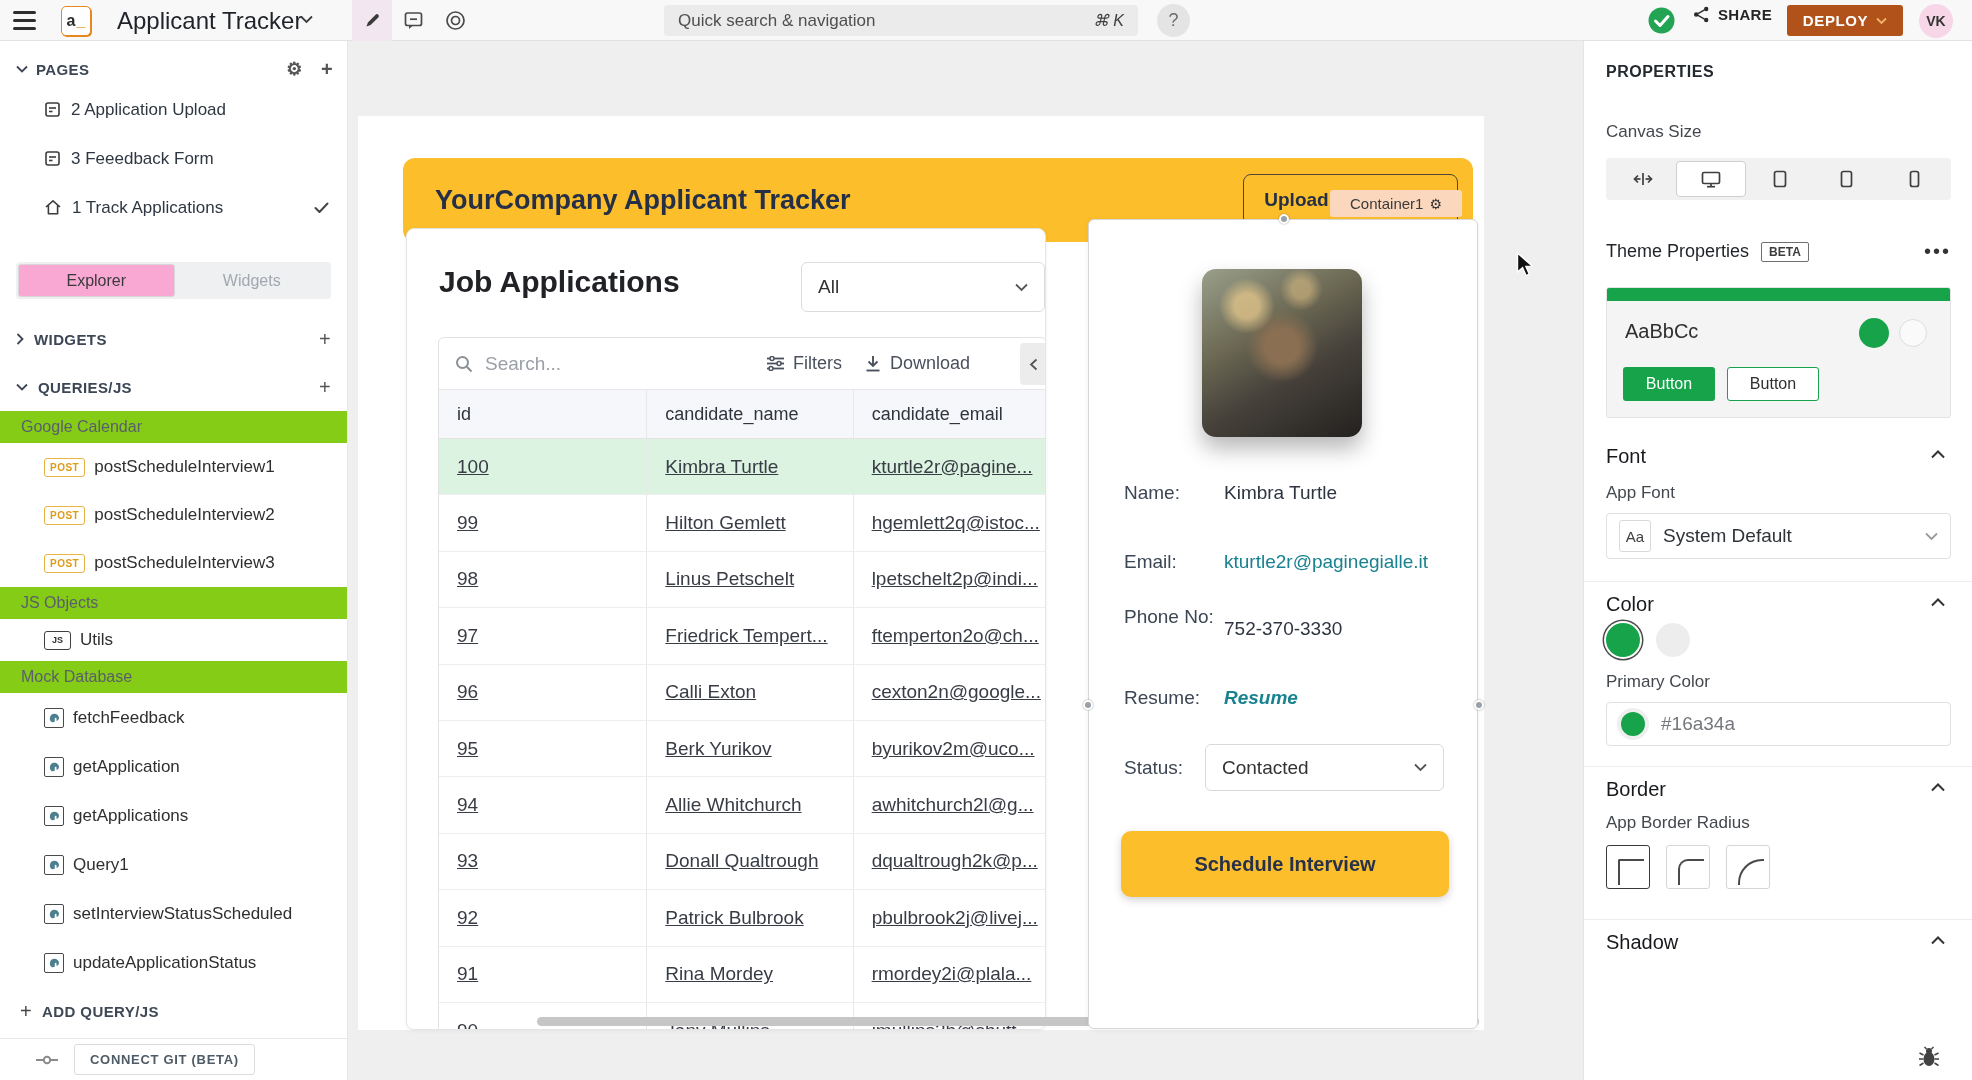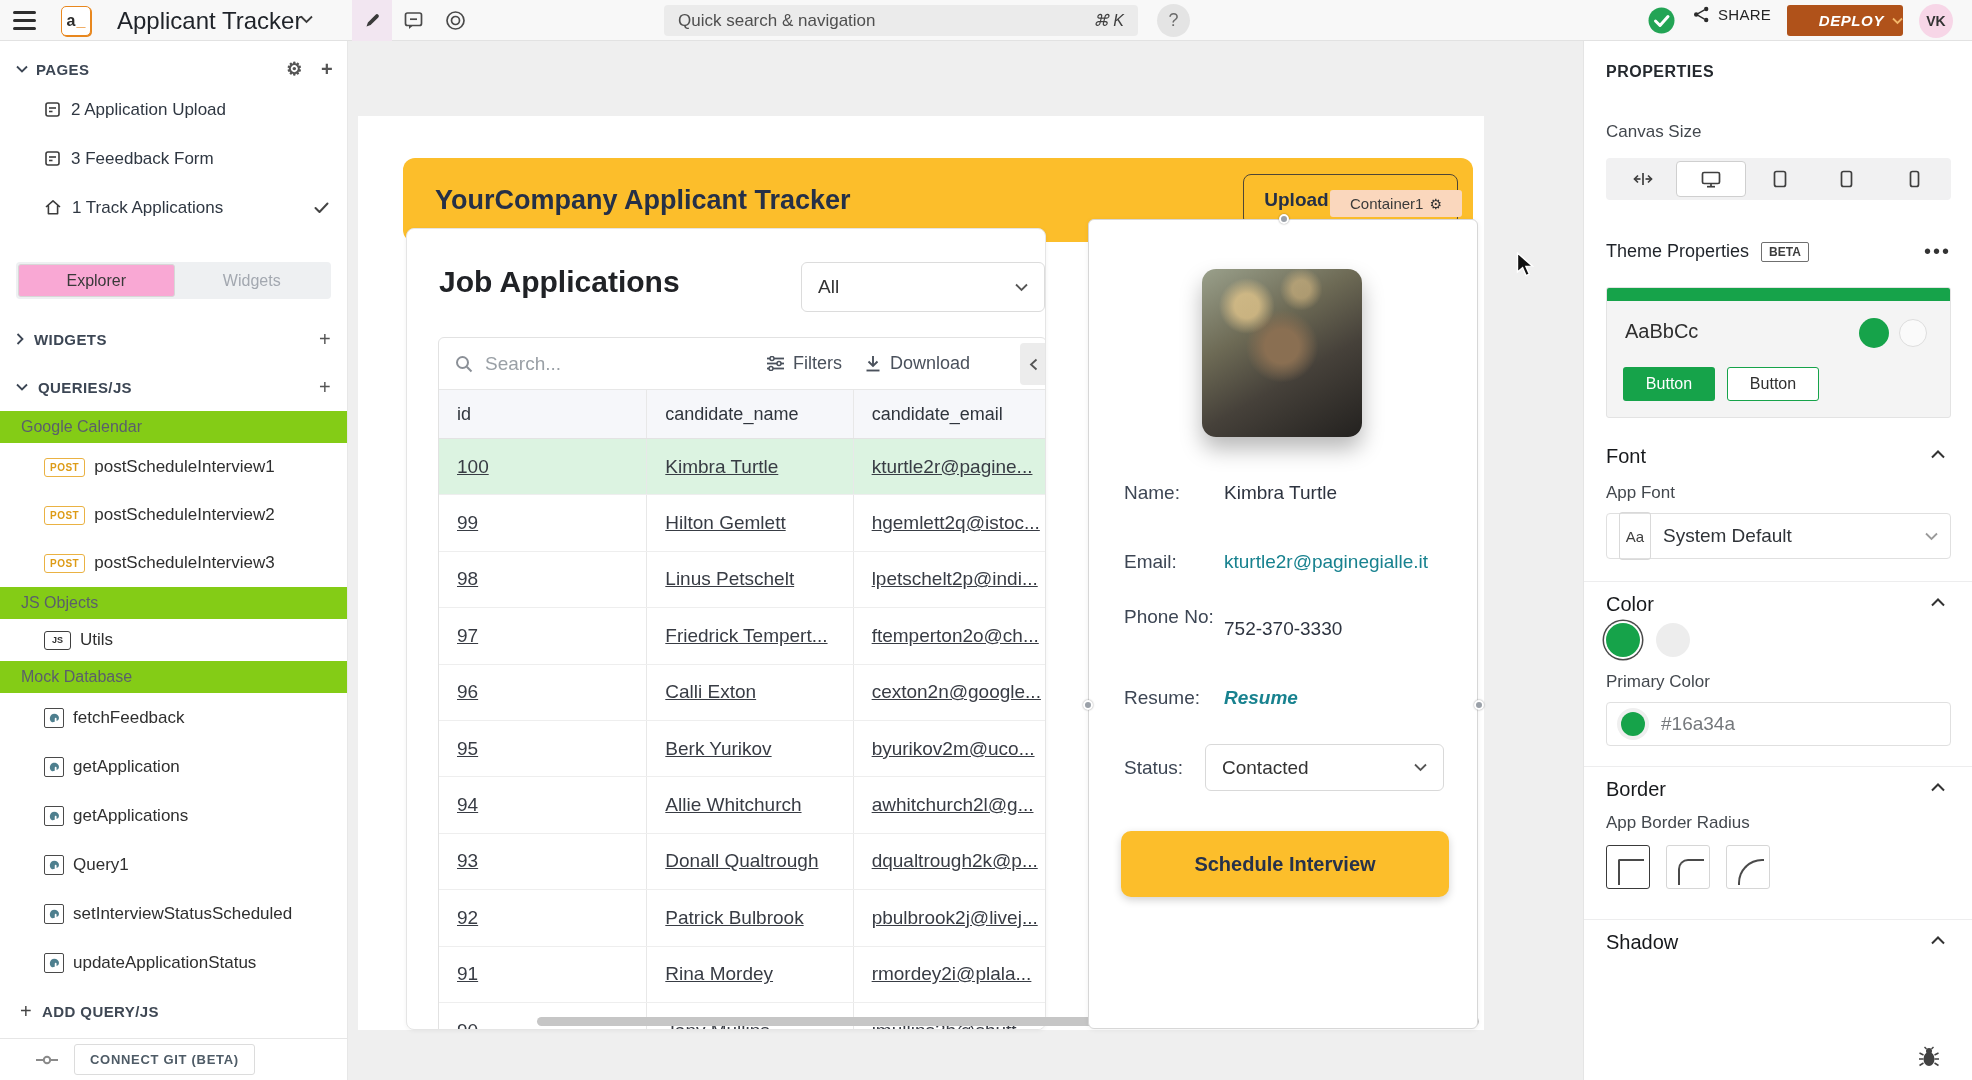--- a/index.html
+++ b/index.html
@@ -16,22 +16,22 @@
   .logo .u { color:#e8871e; margin-left:1px; }
   .app-title { position:absolute; left:117px; top:0; height:41px; display:flex; align-items:center; font-size:24px; font-weight:400; color:#1f2329; }
   .title-chev { position:absolute; left:300px; top:15px; }
   .mode-pencil { position:absolute; left:352px; top:0; width:40px; height:41px; background:#f2e6f1; display:flex; align-items:center; justify-content:center; }
   .icon-btn { position:absolute; top:0; height:41px; width:34px; display:flex; align-items:center; justify-content:center; }
   .qsearch { position:absolute; left:664px; top:5px; width:474px; height:31px; background:#ebebeb; border-radius:4px; display:flex; align-items:center; padding:0 14px; }
   .qsearch .ph { font-size:17px; color:#4f4f4f; flex:1; }
   .qsearch .kbd { font-size:16px; color:#3f3f3f; font-style:italic; }
   .help-circle { position:absolute; left:1157px; top:4px; width:33px; height:33px; border-radius:50%; background:#e4e4e4; display:flex; align-items:center; justify-content:center; color:#6b6b6b; font-size:18px; }
   .ok-check { position:absolute; left:1645px; top:4px; }
-  .share-btn { position:absolute; left:1693px; top:0; height:28px; display:flex; align-items:center; gap:8px; font-size:15px; font-weight:400; color:#252525; letter-spacing:.3px; }
-  .deploy-btn { position:absolute; left:1787px; top:5px; width:116px; height:31px; background:#b0521a; border-radius:3px; display:flex; align-items:center; justify-content:flex-end; gap:8px; color:#fff; font-size:15px; font-weight:700; letter-spacing:.6px; cursor:pointer;font-style:italic; }
+  .share-btn { position:absolute; left:1693px; top:0; height:28px; display:flex; align-items:center; gap:8px; font-size:15px; font-weight:700; color:#252525; letter-spacing:.3px; }
+  .deploy-btn { position:absolute; left:1787px; top:5px; width:116px; height:31px; background:#b0521a; border-radius:3px; display:flex; align-items:center; justify-content:center; gap:8px; color:#fff; font-size:15px; font-weight:700; letter-spacing:.6px; cursor:pointer; }
   .avatar { position:absolute; left:1919px; top:4px; width:34px; height:34px; border-radius:50%; background:#f7d6e7; display:flex; align-items:center; justify-content:center; font-size:14px; font-weight:700; color:#333; }
 
   
   .sidebar { position:absolute; left:0; top:41px; width:348px; height:997px; background:#fff; border-right:1px solid #e7e7e7; overflow:hidden; z-index:40; }
   .sb-pad { padding-top:12px; }
   .sb-header { position:relative; height:32px; display:flex; align-items:center; padding-left:16px; gap:8px; font-size:15px; font-weight:700; color:#3c4654; letter-spacing:.4px; }
   .sb-header .right-icons { position:absolute; right:14px; display:flex; gap:18px; align-items:center; color:#555; }
   .sb-page { height:49px; display:flex; align-items:center; padding-left:44px; gap:10px; font-size:17px; color:#2f3742; position:relative; cursor:pointer; }
   .sb-page .check { position:absolute; right:18px; }
   .seg-wrap { margin:30px 16px 0 16px; height:37px; background:#eef0f2; border-radius:4px; display:flex; padding:2px; }
@@ -121,21 +121,21 @@
   .beta { border:1px solid #6f6f6f; border-radius:2px; padding:2px 7px; font-size:12px; font-weight:700; color:#3c3c3c; }
   .dots { margin-left:auto; font-size:20px; color:#333; letter-spacing:2px; cursor:pointer; }
   .theme-card { position:absolute; left:22px; top:246px; width:345px; height:131px; border:1px solid #e3e3e3; border-radius:3px; background:#f4f4f4; overflow:hidden; }
   .theme-bar { height:13px; background:#16a34a; }
   .theme-sample { position:absolute; left:18px; top:32px; font-size:20px; color:#2f2f2f; }
   .sw { position:absolute; border-radius:50%; }
   .btn-demo { position:absolute; top:79px; width:92px; height:34px; border-radius:3px; display:flex; align-items:center; justify-content:center; font-size:16px; cursor:pointer; }
   .btn-demo.fill { left:16px; background:#16a34a; color:#fff; }
   .btn-demo.line { left:120px; background:#fff; border:1px solid #16a34a; color:#2f2f2f; }
   .font-select { position:absolute; left:22px; top:472px; width:345px; height:46px; border:1px solid #e0e0e0; border-radius:4px; display:flex; align-items:center; padding:0 12px; gap:12px; cursor:pointer; }
-  .aa-box { width:32px; height:48px; border:1px solid #d9d9d9; border-radius:3px; display:flex; align-items:center; justify-content:center; font-size:15px; color:#3f3f3f; }
+  .aa-box { width:32px; height:32px; border:1px solid #d9d9d9; border-radius:3px; display:flex; align-items:center; justify-content:center; font-size:15px; color:#3f3f3f; }
   .font-select .val { font-size:19px; color:#2f3338; }
   .font-select .chev { margin-left:auto; }
   .swatch-green { position:absolute; left:22px; top:582px; width:34px; height:34px; border-radius:50%; background:#16a34a; box-shadow:0 0 0 2px #fff, 0 0 0 3.5px #4a4a4a; cursor:pointer; }
   .swatch-white { position:absolute; left:72px; top:582px; width:34px; height:34px; border-radius:50%; background:#ededed; cursor:pointer; }
   .color-input { position:absolute; left:22px; top:661px; width:345px; height:44px; border:1px solid #e0e0e0; border-radius:4px; display:flex; align-items:center; padding:0 10px; gap:12px; }
   .dot-halo { width:32px; height:32px; border-radius:50%; background:#efefef; display:flex; align-items:center; justify-content:center; }
   .dot-green { width:24px; height:24px; border-radius:50%; background:#16a34a; }
   .color-input .val { font-size:19px; color:#75787c; }
   .radius-box { position:absolute; top:804px; width:44px; height:44px; border:1px solid #d6d6d6; border-radius:3px; display:flex; align-items:flex-end; justify-content:flex-end; cursor:pointer; }
   .radius-box.selected { border:1.6px solid #3a3a3a; }

